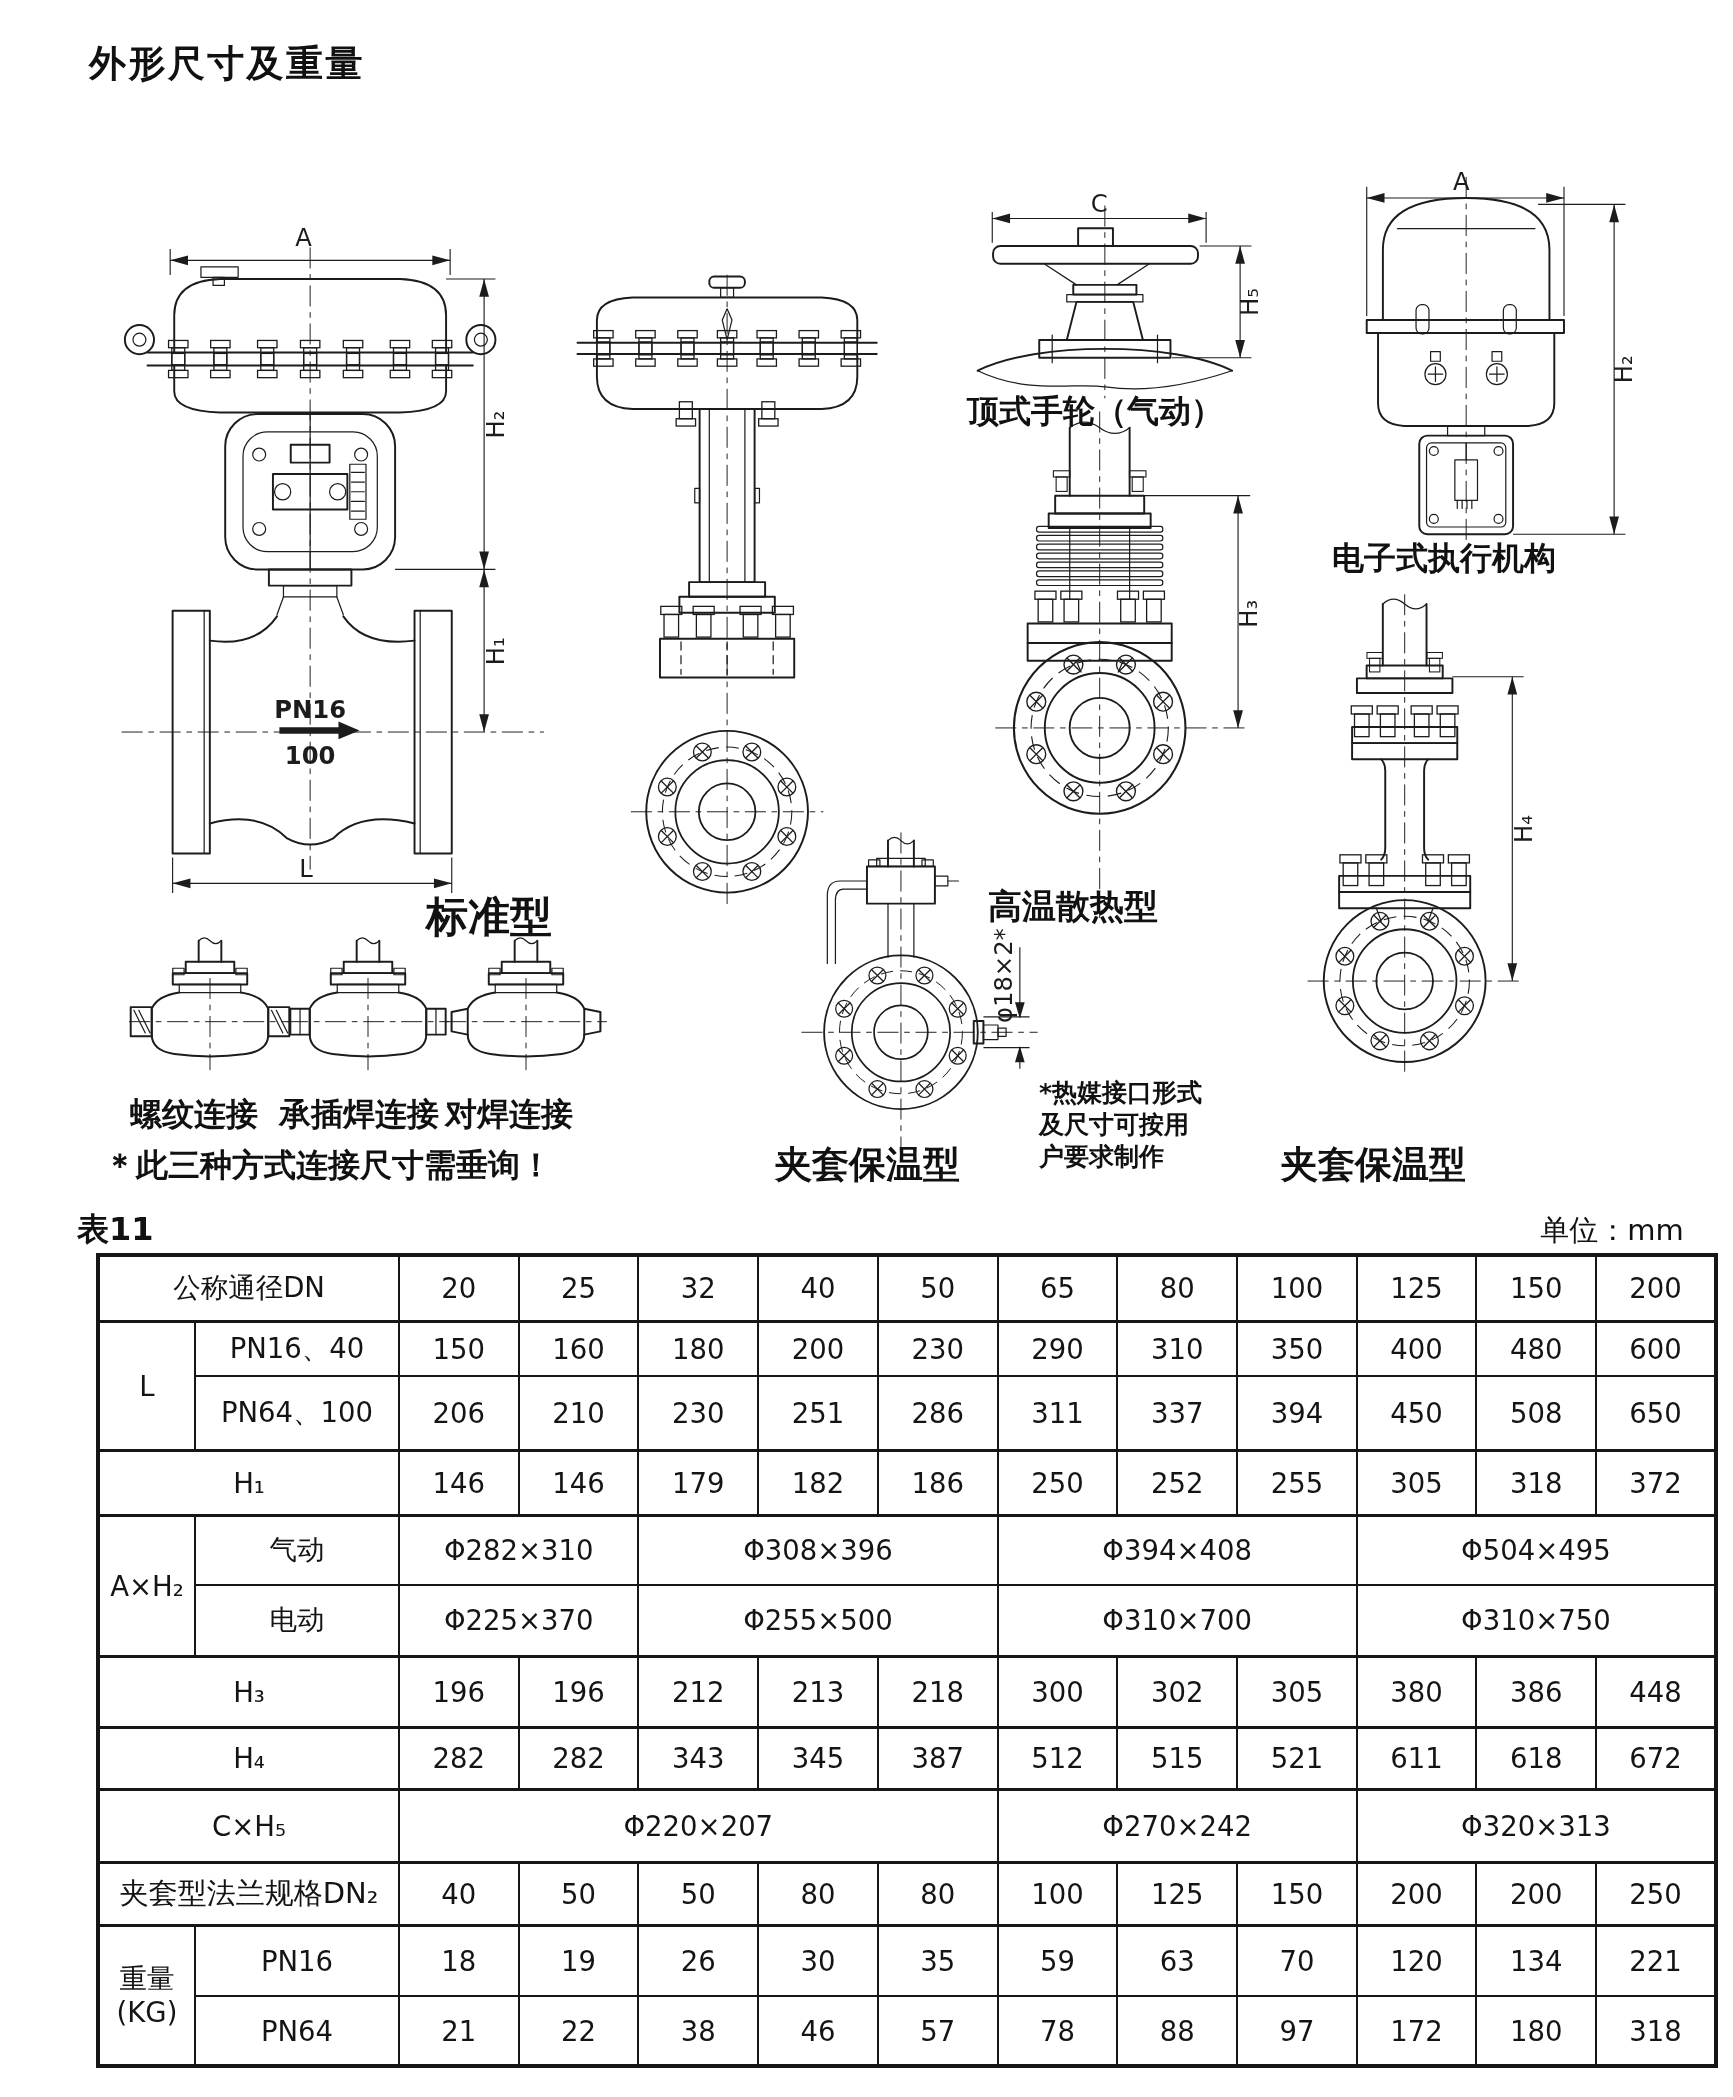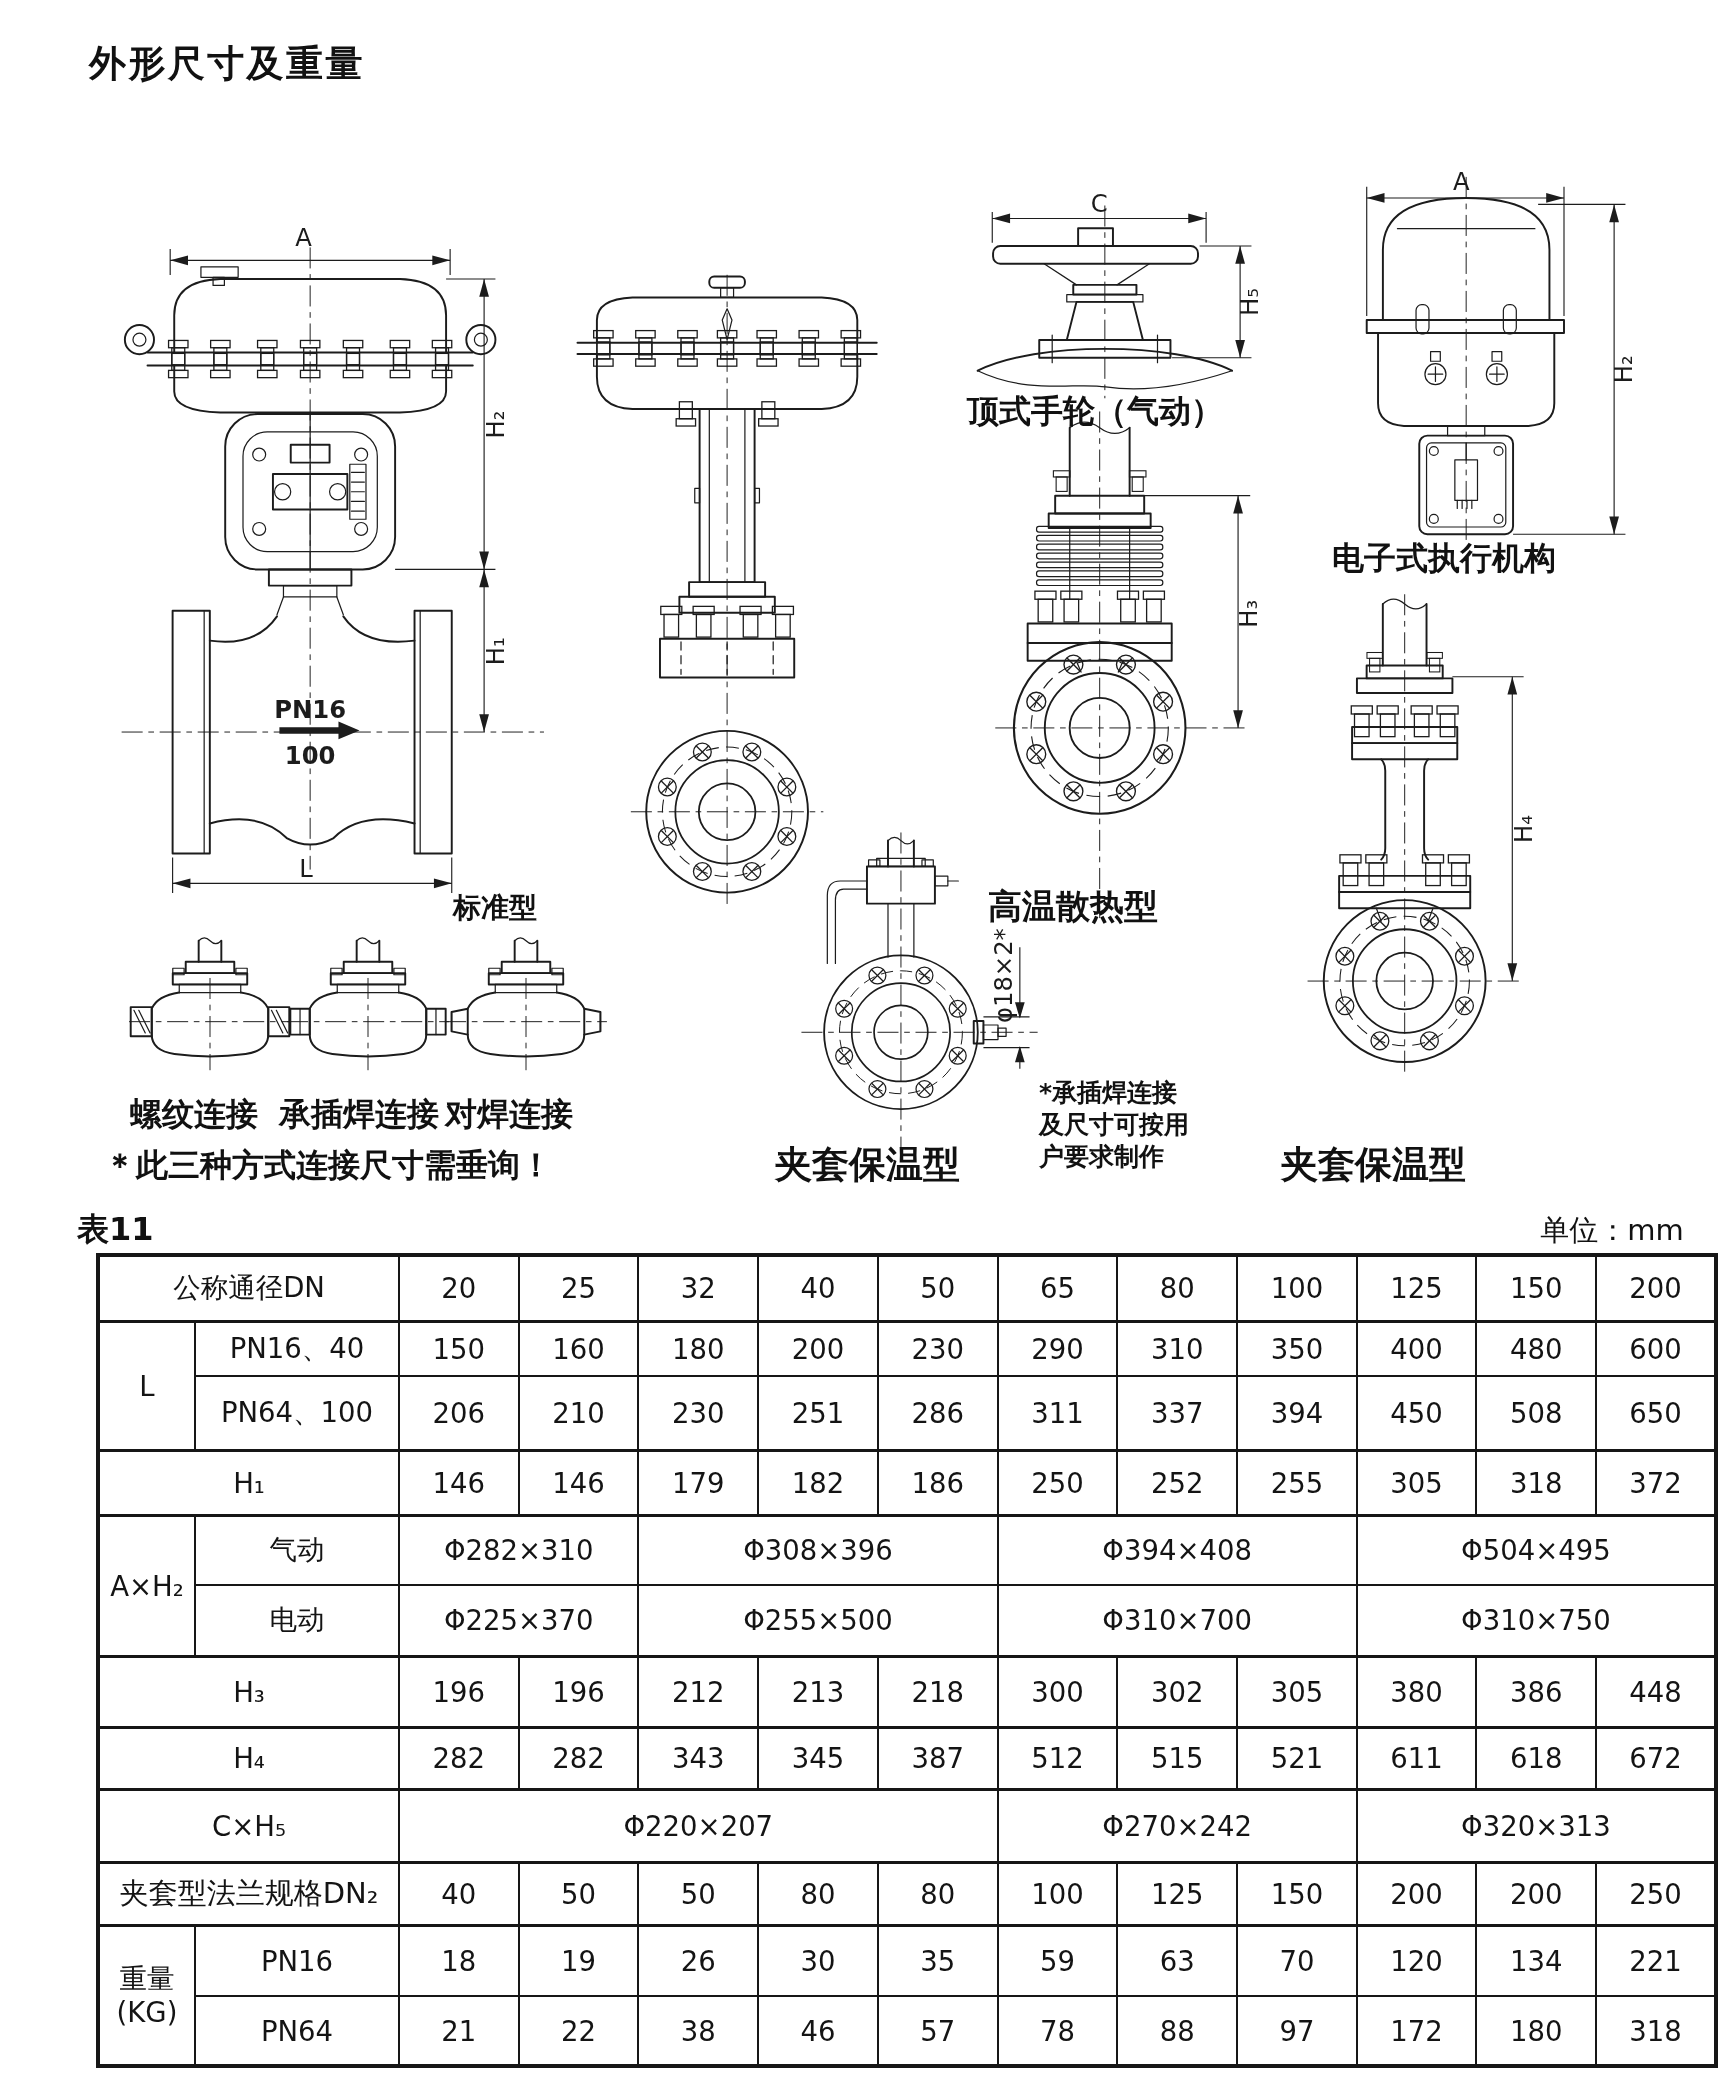--- a/index.html
+++ b/index.html
@@ -427,34 +427,34 @@
     <rect class="ln" x="64" y="52" width="92" height="14"></rect>
       <rect class="ln tn" x="72" y="66" width="76" height="10"></rect>
     <path class="ln" d="M72,76 Q45,80 38,96 L38,128 Q38,148 66,152 Q110,158 154,152 Q182,148 182,128 L182,96 Q175,80 148,76"></path>
     <path class="ln" d="M38,96 L18,100 L18,124 L38,128"></path>
       <line class="ln tn" x1="18" y1="100" x2="18" y2="124"></line>
     <path class="ln" d="M182,96 L202,100 L202,124 L182,128"></path>
       <line class="ln tn" x1="202" y1="100" x2="202" y2="124"></line>
   </svg>
 
   
-  <div class="abs figlab" style="left:453px;top:889px;width:202px;font-size:28px">标准型</div>
+  <div class="abs figlab" style="left:426px;top:889px;width:202px;font-size:42px">标准型</div>
   <div class="abs figlab" style="left:967px;top:390px;width:324px;font-size:32px">顶式手轮（气动）</div>
   <div class="abs figlab" style="left:1332px;top:537px;width:324px;font-size:32px">电子式执行机构</div>
   <div class="abs figlab" style="left:988px;top:884px;width:243px;font-size:34px">高温散热型</div>
   <div class="abs figlab" style="left:775px;top:1140px;width:243px;font-size:37px">夹套保温型</div>
   <div class="abs figlab" style="left:1281px;top:1140px;width:283px;font-size:37px">夹套保温型</div>
   <div class="abs figlab" style="left:130px;top:1093px;width:162px;font-size:32px">螺纹连接</div>
   <div class="abs figlab" style="left:279px;top:1093px;width:178px;font-size:32px">承插焊连接</div>
   <div class="abs figlab" style="left:445px;top:1093px;width:162px;font-size:32px">对焊连接</div>
 
   
   <div class="abs note" style="left:104px;top:1144px;font-size:32px">＊此三种方式连接尺寸需垂询！</div>
   <div class="abs" style="left:1039px;top:1077px;font-size:25px;font-weight:700;line-height:32px">
-    <div>*承插焊连接</div>
+    <div>*热媒接口形式</div>
     <div>及尺寸可按用</div>
     <div>户要求制作</div>
   </div>
 
   
   <div class="abs tbl-title" style="left:77px;top:1208px">表11</div>
   <div class="abs tbl-unit" style="left:1506px;top:1211px;width:212px">单位：mm</div>
 
   
   <div class="tblwrap">

